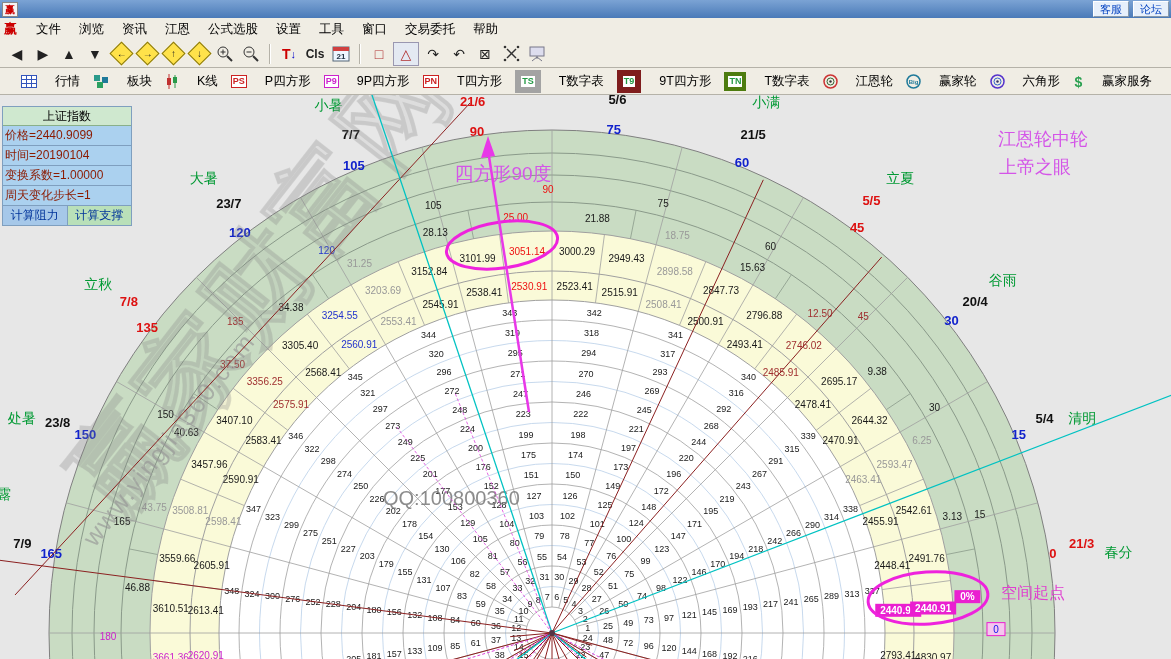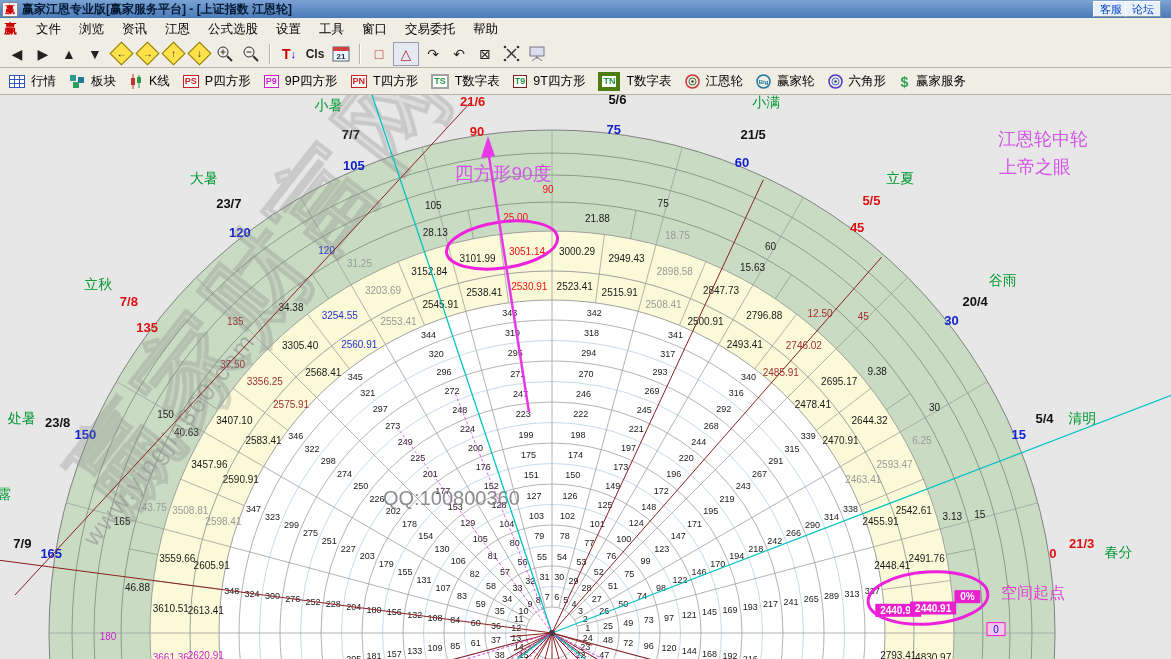--- a/index.html
+++ b/index.html
@@ -20,45 +20,44 @@
   #toolbar1{position:absolute;left:0;top:40px;width:1171px;height:28px;background:#f0ede4;
     border-bottom:1px solid #b5b2a8;display:flex;align-items:center;padding-left:4px;box-sizing:border-box;}
   .tb-btn{width:24px;height:22px;display:flex;align-items:center;justify-content:center;
     margin:0 1px;cursor:pointer;font-size:14px;color:#222;}
   .tb-btn.active{border:1px solid #9a97b0;background:#e4e9f2;}
   .tb-sep{width:1px;height:20px;background:#b5b2a8;border-right:1px solid #fff;margin:0 5px;}
   .dia{width:15px;height:15px;background:#ffe24a;border:1px solid #8a7a10;transform:rotate(45deg);
     display:flex;align-items:center;justify-content:center;}
   .dia>span{transform:rotate(-45deg);font-size:10px;font-weight:bold;color:#222;}
   #toolbar2{position:absolute;left:0;top:68px;width:1171px;height:27px;background:#f0ede4;
-    border-bottom:1px solid #b5b2a8;display:flex;align-items:center;padding-left:6px;box-sizing:border-box;}
+    border-bottom:1px solid #b5b2a8;display:flex;align-items:center;padding-left:18px;box-sizing:border-box;}
   .tb2-item{display:flex;align-items:center;margin-right:7px;cursor:pointer;font-size:12.5px;color:#000;padding:2px 3px;}
-  .badge{display:inline-flex;align-items:center;justify-content:center;margin-right:6px;}
+  .badge{display:inline-flex;align-items:center;justify-content:center;margin-right:18px;}
   .badge-txt{font-size:9px;font-weight:bold;background:#fff;padding:0 1px;line-height:11px;}
   #chart{position:absolute;left:0;top:95px;width:1171px;height:564px;background:#e7e7e7;overflow:hidden;}
   #wheel-svg{position:absolute;left:0;top:0;}
   #info-panel{position:absolute;left:2px;top:11px;width:128px;font-size:12px;z-index:5;
     border:1px solid #7f9fbf;background:#fff;}
   #info-panel .hdr{background:#cfe8cf;color:#000;text-align:center;height:18px;line-height:18px;
     border-bottom:1px solid #8ab08a;}
   #info-panel .row{background:#abd1ef;color:#8b1a00;height:19px;line-height:19px;padding-left:2px;
     border-bottom:1px solid #7f9fbf;white-space:nowrap;overflow:hidden;}
   #info-panel .btns{display:flex;height:19px;}
   #info-panel .btns div{flex:1;text-align:center;line-height:19px;color:#00339a;cursor:pointer;}
   #btn-resist{background:#a6c8e9;border-right:1px solid #7f9fbf;}
   #btn-support{background:#b9e0b9;}
 </style>
 </head>
 <body>
 
 <div id="titlebar">
   <span id="title-icon">赢</span>
-  <span>赢家江恩专业版[赢家服务平台] - [上证指数 江恩轮]</span>
   <span class="caption-btn" style="right:42px;">客服</span>
-  <span class="caption-btn" style="right:10px;">论坛</span>
+  <span class="caption-btn" style="right:2px;">论坛</span>
 </div>
 
 <div id="menubar">
   <span id="menu-icon">赢</span>
 <div class="menu-item">文件</div>
     <div class="menu-item">浏览</div>
     <div class="menu-item">资讯</div>
     <div class="menu-item">江恩</div>
     <div class="menu-item">公式选股</div>
     <div class="menu-item">设置</div>
@@ -186,25 +185,25 @@
     </div>
     <div class="tb2-item">
       <span class="badge badge-txt" style="color:#cc22cc;border:1px solid #cc22cc">P9</span>
       <span>9P四方形</span>
     </div>
     <div class="tb2-item">
       <span class="badge badge-txt" style="color:#cc2222;border:1px solid #cc2222">PN</span>
       <span>T四方形</span>
     </div>
     <div class="tb2-item">
-      <span class="badge badge-txt" style="color:#229944;border:2px solid #a3a3a3">TS</span>
+      <span class="badge badge-txt" style="color:#229944;border:6px solid #a3a3a3">TS</span>
       <span>T数字表</span>
     </div>
     <div class="tb2-item">
-      <span class="badge badge-txt" style="color:#229944;border:1px solid #7f1d1d">T9</span>
+      <span class="badge badge-txt" style="color:#229944;border:6px solid #7f1d1d">T9</span>
       <span>9T四方形</span>
     </div>
     <div class="tb2-item">
       <span class="badge badge-txt" style="color:#229944;border:4px solid #4d7c0f">TN</span>
       <span>T数字表</span>
     </div>
     <div class="tb2-item">
       <span class="badge">
         <svg width="15" height="15">
           <circle cx="7.5" cy="7.5" r="6.5" fill="none" stroke="#cc3333" stroke-width="1.5"></circle>
@@ -716,13 +715,24 @@
         <ellipse cx="502" cy="245" rx="56" ry="23" fill="none" stroke="#ee22dd" stroke-width="3" transform="rotate(-8 502 245)"></ellipse>
         <ellipse cx="928" cy="598" rx="60" ry="26" fill="none" stroke="#ee22dd" stroke-width="3" transform="rotate(-4 928 598)"></ellipse>
         <line x1="529" y1="412" x2="488" y2="150" stroke="#e838e8" stroke-width="2.5"></line>
         <polygon points="488,136 481,158 495,156" fill="#e838e8"></polygon>
         <text x="503" y="180" font-size="19" fill="#d455e8" text-anchor="middle">四方形90度</text>
         <text x="1043" y="145" font-size="18" fill="#d455e8" text-anchor="middle">江恩轮中轮</text>
         <text x="1035" y="173" font-size="18" fill="#d455e8" text-anchor="middle">上帝之眼</text>
         <text x="1033" y="598" font-size="16" fill="#e040d0" text-anchor="middle">空间起点</text>
       </g>
     </svg>
+  <div id="info-panel">
+    <div class="hdr">上证指数</div>
+    <div class="row">价格=2440.9099</div>
+    <div class="row">时间=20190104</div>
+    <div class="row">变换系数=1.00000</div>
+    <div class="row">周天变化步长=1</div>
+    <div class="btns">
+      <div id="btn-resist">计算阻力</div>
+      <div id="btn-support">计算支撑</div>
+    </div>
+  </div>
 </div>
 
 </body></html>

